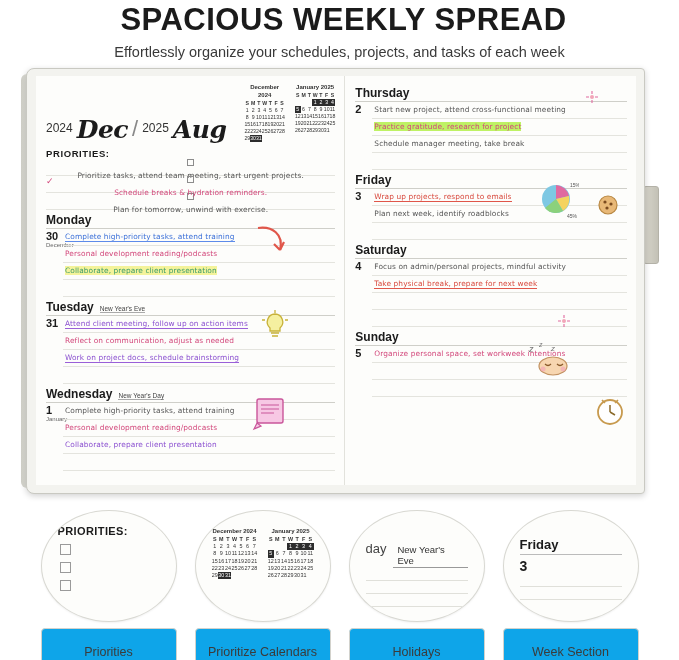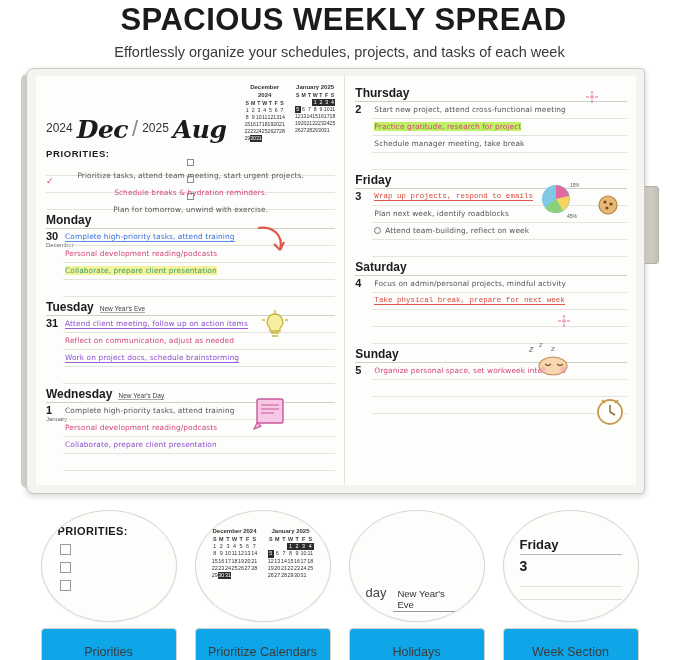--- a/index.html
+++ b/index.html
@@ -93,21 +93,21 @@
   .entry { height:17px; border-bottom:1px solid #e4e4de; display:flex; align-items:center; padding-left:2px; }
 
   .ink-blue { color:#3a6fd8; }
   .ink-pink { color:#d2467a; }
   .ink-purple { color:#8a4fd0; }
   .ink-red { color:#d8483c; }
   .ink-green { color:#3a9a6a; }
   .ink-gray { color:#555; }
   .u-purple { border-bottom:1.3px solid #9a5fd8; }
   .u-blue { border-bottom:1.3px solid #5d8bea; }
-  .u-red { border-bottom:1.3px solid #e0564a;font-family:Liberation Mono, monospace; }
+  .u-red { border-bottom:1.3px solid #e0564a; }
   .hl-yellow { background:#f4f39a; }
   .hl-cyan { background:#bef264; }
   .ring { width:7px; height:7px; border:1.3px solid #777; border-radius:50%; display:inline-block; margin-right:4px;}
 
   
   .doodle { position:absolute; pointer-events:none; }
 
   
   .features {
     position:relative;
@@ -422,24 +422,20 @@
               <div class="daynumcol">
                 <div class="daynum">3</div>
               </div>
               <div class="entries">
                 <div class="entry">
                   <span class="hw ink-red u-red">Wrap up projects, respond to emails</span>
                 </div>
                 <div class="entry">
                   <span class="hw ink-gray">Plan next week, identify roadblocks</span>
                 </div>
-                <div class="entry">
-                  <span class="ring"></span>
-                  <span class="hw ink-gray ">Attend team-building, reflect on week</span>
-                </div>
                 <div class="entry"></div>
               </div>
             </div>
           </div>
           <div class="dayblock">
             <div class="dayhead">
               <span class="dayname">Saturday</span>
             </div>
             <div class="dayrow">
               <div class="daynumcol">
@@ -652,21 +648,21 @@
                   <td></td>
                 </tr>
               </tbody>
             </table>
         </div>
       </div>
     </div>
 
     <div class="fcircle" style="padding-top:30px;">
       <div style="display:flex;align-items:baseline;gap:7px;">
-        <span style="font-size:13px;color:#444;margin-top:44px;">day</span>
+        <span style="font-size:13px;color:#444;">day</span>
         <span style="font-size:9.5px;color:#333;border-bottom:1px solid #999;padding:0 4px 1px 4px;">New Year's Eve</span>
       </div>
       <div class="fc-line"></div>
         <div class="fc-line"></div>
         <div class="fc-line"></div>
     </div>
 
     <div class="fcircle" style="padding-top:26px;">
       <div style="font-size:13px;font-weight:bold;border-bottom:1px solid #bbb;padding-bottom:2px;">Friday</div>
       <div style="font-size:14px;font-weight:bold;margin-top:3px;">3</div>

